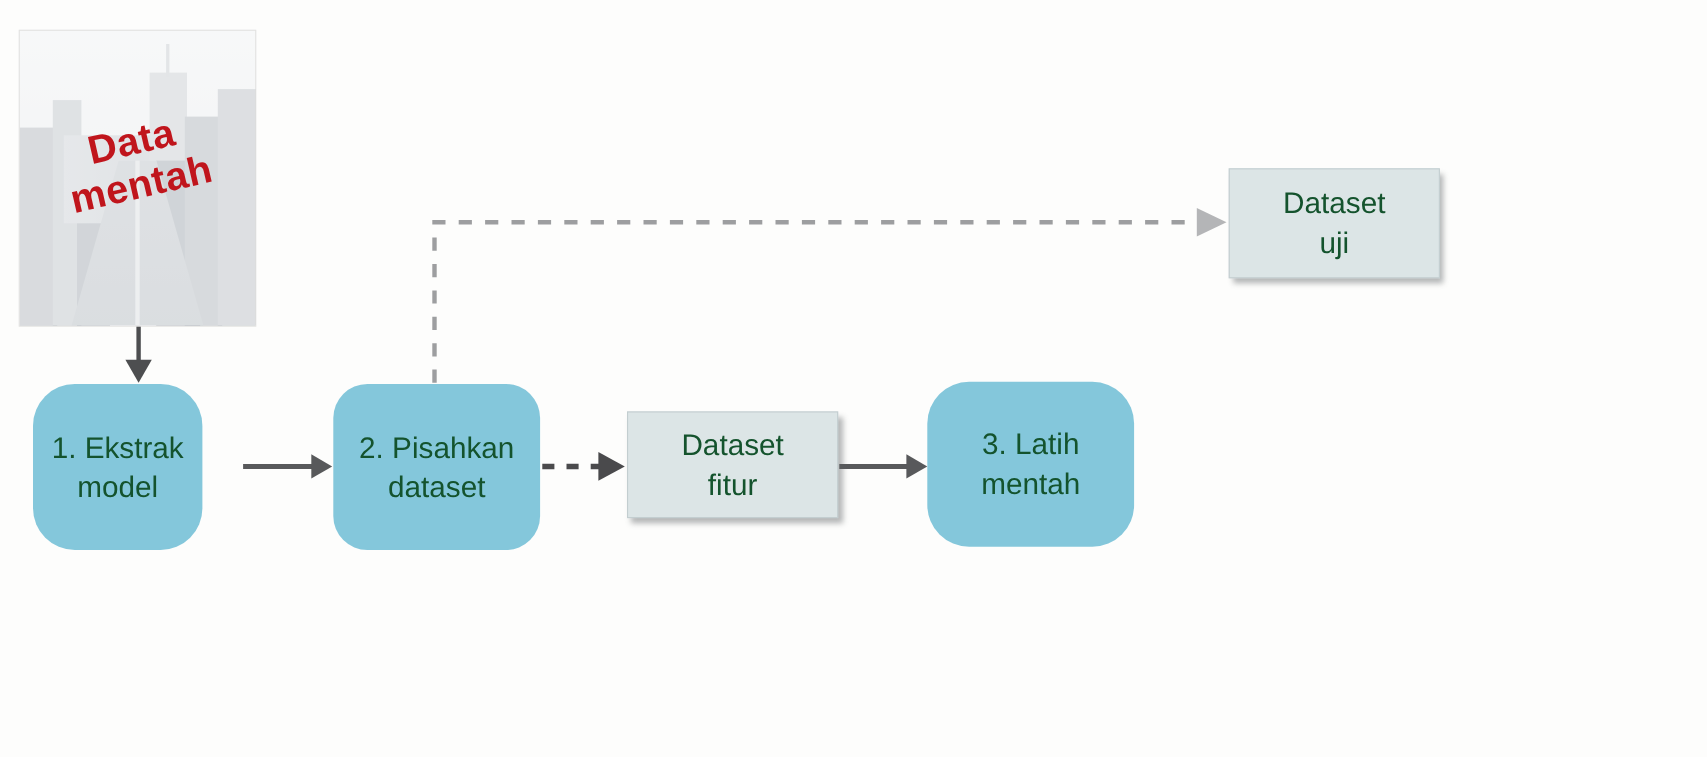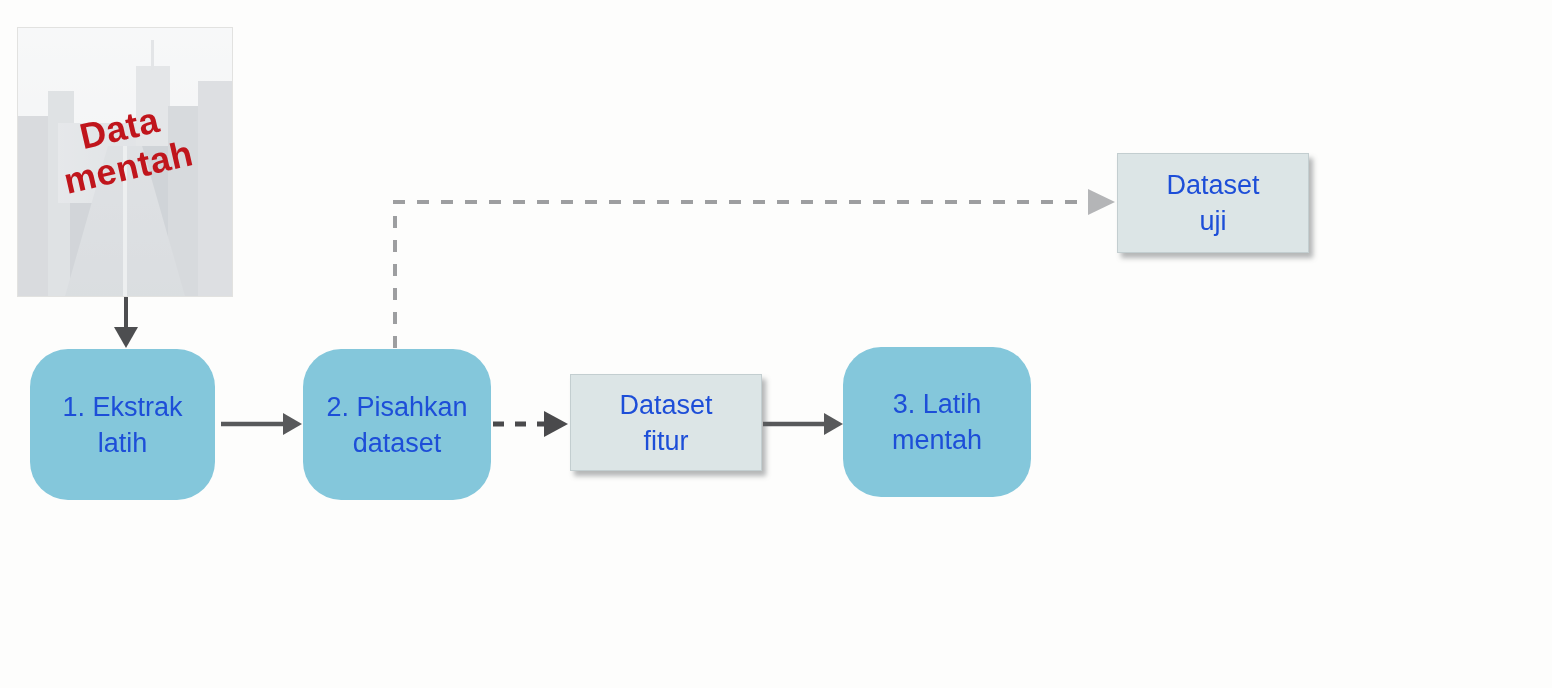--- a/index.html
+++ b/index.html
@@ -74,30 +74,30 @@
   }
 
   
   .node {
     position: absolute;
     display: flex;
     flex-direction: column;
     align-items: center;
     justify-content: center;
     text-align: center;
-    color: #1d4ed8;
+    color: #14532d;
     font-size: 27px;
     line-height: 36px;
   }
   .process {
     background: #84c7db;
     border-radius: 38px;
   }
-  .step1 { left: 30px;  top: 349px; width: 185px; height: 151px; }
-  .step2 { left: 303px; top: 349px; width: 188px; height: 151px; }
+  .step1 { left: 30px;  top: 349px; width: 154px; height: 151px; }
+  .step2 { left: 303px; top: 349px; width: 188px; height: 151px; border-radius: 31px; }
   .step3 { left: 843px; top: 347px; width: 188px; height: 150px; }
   .dataset {
     background: #dce5e6;
     border: 1px solid #c3ced0;
     box-sizing: border-box;
     box-shadow: 4px 5px 5px rgba(90,95,98,0.45);
   }
   .ds-latih { left: 570px;  top: 374px; width: 192px; height: 97px;  }
   .ds-uji   { left: 1117px; top: 153px; width: 192px; height: 100px; }
 
@@ -154,21 +154,21 @@
     </g>
 
     <g>
       <polyline points="395,348 395,202 1090,202" fill="none" stroke="#9d9ea0" stroke-width="4" stroke-dasharray="12 12"></polyline>
       <polygon points="1115,202 1088,189 1088,215" fill="#b4b5b7"></polygon>
     </g>
   </svg>
 
   <div class="node process step1">
     <span>1. Ekstrak</span>
-    <span>latih</span>
+    <span>model</span>
   </div>
 
   <div class="node process step2">
     <span>2. Pisahkan</span>
     <span>dataset</span>
   </div>
 
   <div class="node process step3">
     <span>3. Latih</span>
     <span>mentah</span>

